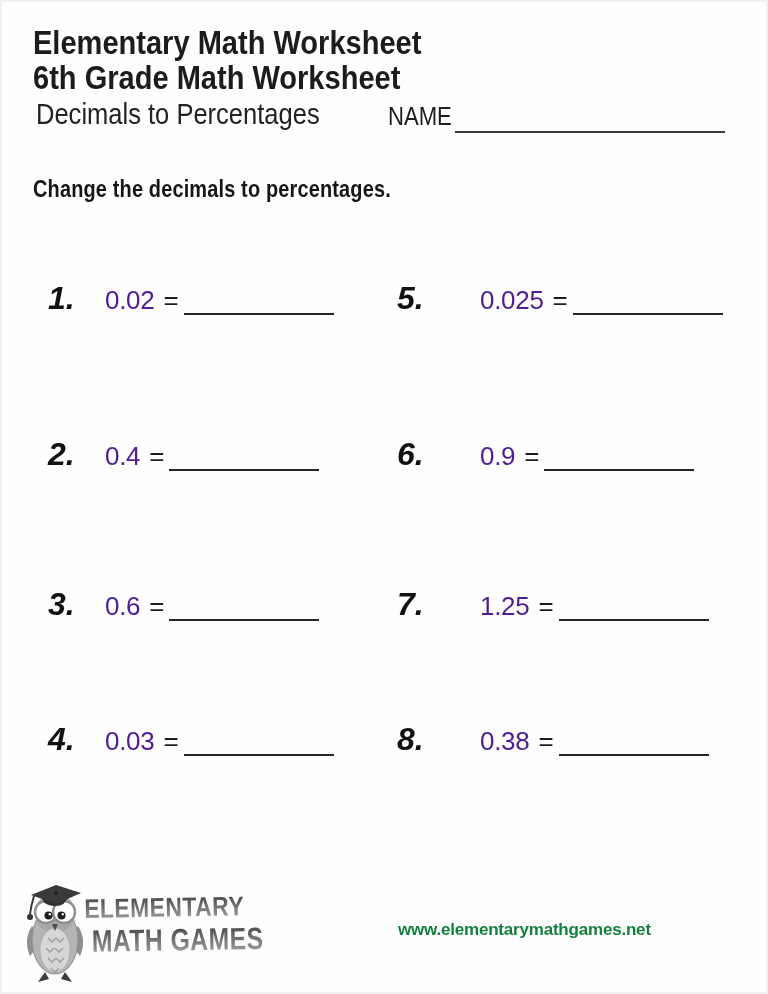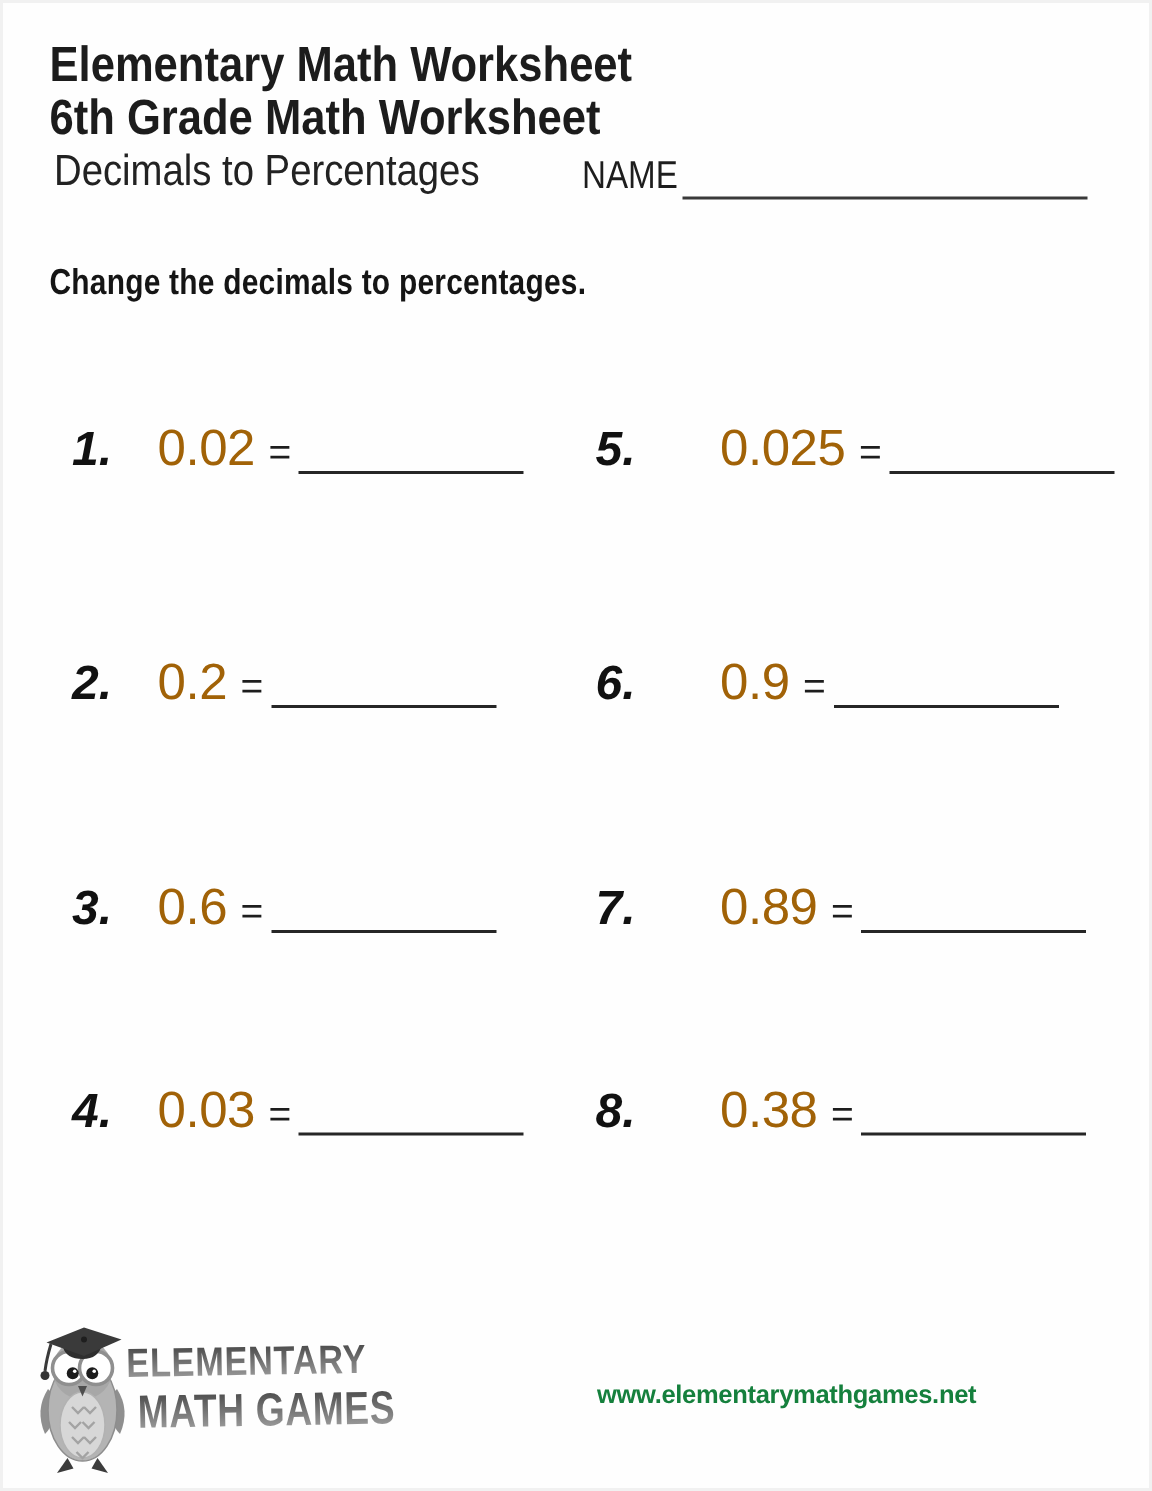--- a/index.html
+++ b/index.html
@@ -46,21 +46,21 @@
   }
   
   .problem{
     position:absolute;display:flex;align-items:baseline;
     height:42px;white-space:nowrap;
   }
   .problem .num{
     font-size:32px;font-weight:700;font-style:italic;
     min-width:45px;color:#111;
   }
-  .problem .dec{font-size:34px;color:#a16207;letter-spacing:-0.3px;}
+  .problem .dec{font-size:26px;color:#4c1d95;letter-spacing:-0.3px;}
   .problem .eq{font-size:26px;color:#1d1d1d;margin-left:9px;margin-right:5px;}
   .problem .blank{
     display:inline-block;width:150px;height:2px;
     border-bottom:2px solid #262626;
     transform:translateY(6px);
   }
   .col-left  .dec{margin-left:12px;}
   .col-right .dec{margin-left:38px;text-align:center;}
   #p1{left:48px;top:280px;}  #p5{left:397px;top:280px;}
   #p2{left:48px;top:436px;}  #p6{left:397px;top:436px;}
@@ -121,40 +121,40 @@
   </div>
   <div class="problem col-right" id="p5">
     <span class="num">5.</span>
       <span class="dec">0.025</span>
       <span class="eq">=</span>
       <span class="blank"></span>
   </div>
 
   <div class="problem col-left" id="p2">
     <span class="num">2.</span>
-      <span class="dec">0.2</span>
+      <span class="dec">0.4</span>
       <span class="eq">=</span>
       <span class="blank"></span>
   </div>
   <div class="problem col-right" id="p6">
     <span class="num">6.</span>
       <span class="dec">0.9</span>
       <span class="eq">=</span>
       <span class="blank"></span>
   </div>
 
   <div class="problem col-left" id="p3">
     <span class="num">3.</span>
       <span class="dec">0.6</span>
       <span class="eq">=</span>
       <span class="blank"></span>
   </div>
   <div class="problem col-right" id="p7">
     <span class="num">7.</span>
-      <span class="dec">0.89</span>
+      <span class="dec">1.25</span>
       <span class="eq">=</span>
       <span class="blank"></span>
   </div>
 
   <div class="problem col-left" id="p4">
     <span class="num">4.</span>
       <span class="dec">0.03</span>
       <span class="eq">=</span>
       <span class="blank"></span>
   </div>

